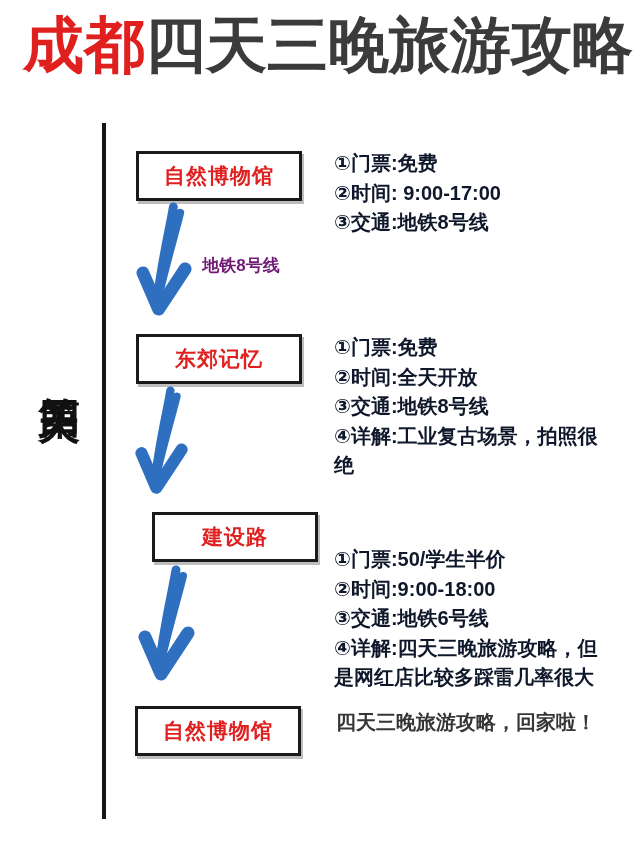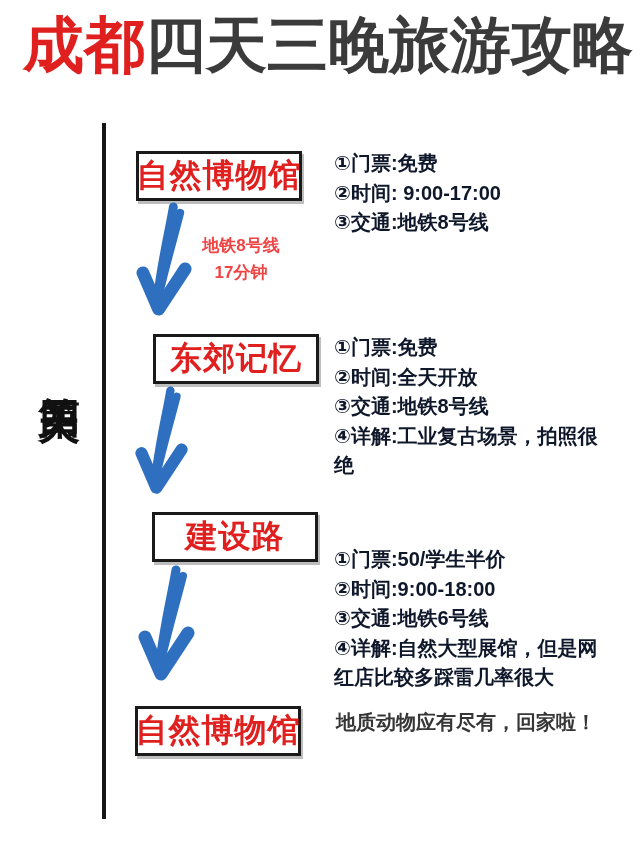--- a/index.html
+++ b/index.html
@@ -26,36 +26,36 @@
     position:absolute;left:31px;top:364px;
     writing-mode:vertical-rl;text-orientation:upright;
     font-size:42px;font-weight:900;color:#111;letter-spacing:4px;
   }
   
   .stop-box{
     position:absolute;width:160px;height:44px;
     background:#ffffff;border:3px solid #1a1a1a;
     box-shadow:2px 3px 0 #bdbdbd;
     display:flex;align-items:center;justify-content:center;
-    font-size:32px;font-weight:900;color:#e01f1f;letter-spacing:1px;
+    font-size:21px;font-weight:900;color:#e01f1f;letter-spacing:1px;
     white-space:nowrap;
   }
   #box1{left:136px;top:151px;}
-  #box2{left:136px;top:334px;margin-left:17px;}
+  #box2{left:136px;top:334px;}
   #box3{left:152px;top:512px;}
   #box4{left:135px;top:706px;}
   
   .arrow{position:absolute;}
   #arrow1{left:136px;top:202px;width:57px;height:118px;}
   #arrow2{left:134px;top:386px;width:56px;height:112px;}
   #arrow3{left:138px;top:564px;width:58px;height:122px;}
   
   .transfer{
-    position:absolute;font-size:17px;font-weight:bold;color:#ef4444;
-    text-align:center;line-height:27px;white-space:nowrap;
+    position:absolute;font-size:17px;font-weight:bold;color:#701a75;
+    text-align:center;line-height:27px;white-space:nowrap;margin-top:20px;
   }
   #transfer1{left:193px;top:232px;width:96px;}
   #transfer2{left:194px;top:423px;width:114px;}
   
   .details{
     position:absolute;left:334px;width:278px;
     font-size:20px;font-weight:bold;color:#0f172a;line-height:29.5px;
     word-break:normal;
   }
   #details1{top:149px;}
@@ -85,21 +85,20 @@
     <div>②时间: 9:00-17:00</div>
     <div>③交通:地铁8号线</div>
   </div>
   <svg class="arrow" id="arrow1" viewBox="0 0 58 120" xmlns="http://www.w3.org/2000/svg">
     <path d="M38 5 C35 24 27 56 22 96" fill="none" stroke="#2e6fc0" stroke-width="9" stroke-linecap="round"></path>
     <path d="M45 11 C40 31 31 62 24 92" fill="none" stroke="#2e6fc0" stroke-width="8" stroke-linecap="round"></path>
     <path d="M7 72 L23 109 L50 68" fill="none" stroke="#2e6fc0" stroke-width="13" stroke-linecap="round" stroke-linejoin="round"></path>
   </svg>
   <div class="transfer" id="transfer1">
     <div>地铁8号线</div>
-    <div>17分钟</div>
   </div>
 
   <div class="stop-box" id="box2">
     <span>东郊记忆</span>
   </div>
   <div class="details" id="details2">
     <div>①门票:免费</div>
     <div>②时间:全天开放</div>
     <div>③交通:地铁8号线</div>
     <div>④详解:工业复古场景，拍照很绝</div>
@@ -110,26 +109,26 @@
     <path d="M7 72 L23 109 L50 68" fill="none" stroke="#2e6fc0" stroke-width="13" stroke-linecap="round" stroke-linejoin="round"></path>
   </svg>
 
   <div class="stop-box" id="box3">
     <span>建设路</span>
   </div>
   <div class="details" id="details3">
     <div>①门票:50/学生半价</div>
     <div>②时间:9:00-18:00</div>
     <div>③交通:地铁6号线</div>
-    <div>④详解:自然大型展馆，但是网红店比较多踩雷几率很大</div>
+    <div>④详解:四天三晚旅游攻略，但是网红店比较多踩雷几率很大</div>
   </div>
   <svg class="arrow" id="arrow3" viewBox="0 0 58 120" xmlns="http://www.w3.org/2000/svg">
     <path d="M38 5 C35 24 27 56 22 96" fill="none" stroke="#2e6fc0" stroke-width="9" stroke-linecap="round"></path>
     <path d="M45 11 C40 31 31 62 24 92" fill="none" stroke="#2e6fc0" stroke-width="8" stroke-linecap="round"></path>
     <path d="M7 72 L23 109 L50 68" fill="none" stroke="#2e6fc0" stroke-width="13" stroke-linecap="round" stroke-linejoin="round"></path>
   </svg>
 
   <div class="stop-box" id="box4">
     <span>自然博物馆</span>
   </div>
-  <div class="final-note">地质动物应有尽有，回家啦！</div>
+  <div class="final-note">四天三晚旅游攻略，回家啦！</div>
 
 </div>
 
 </body></html>

